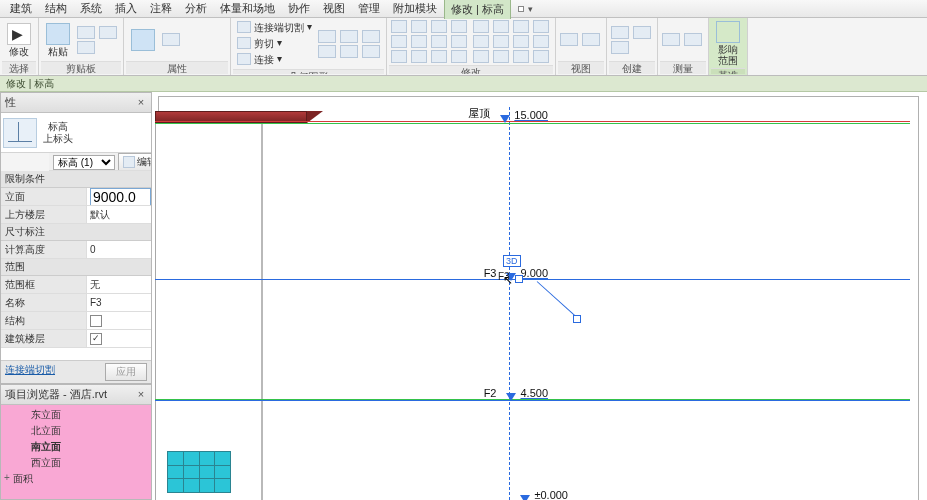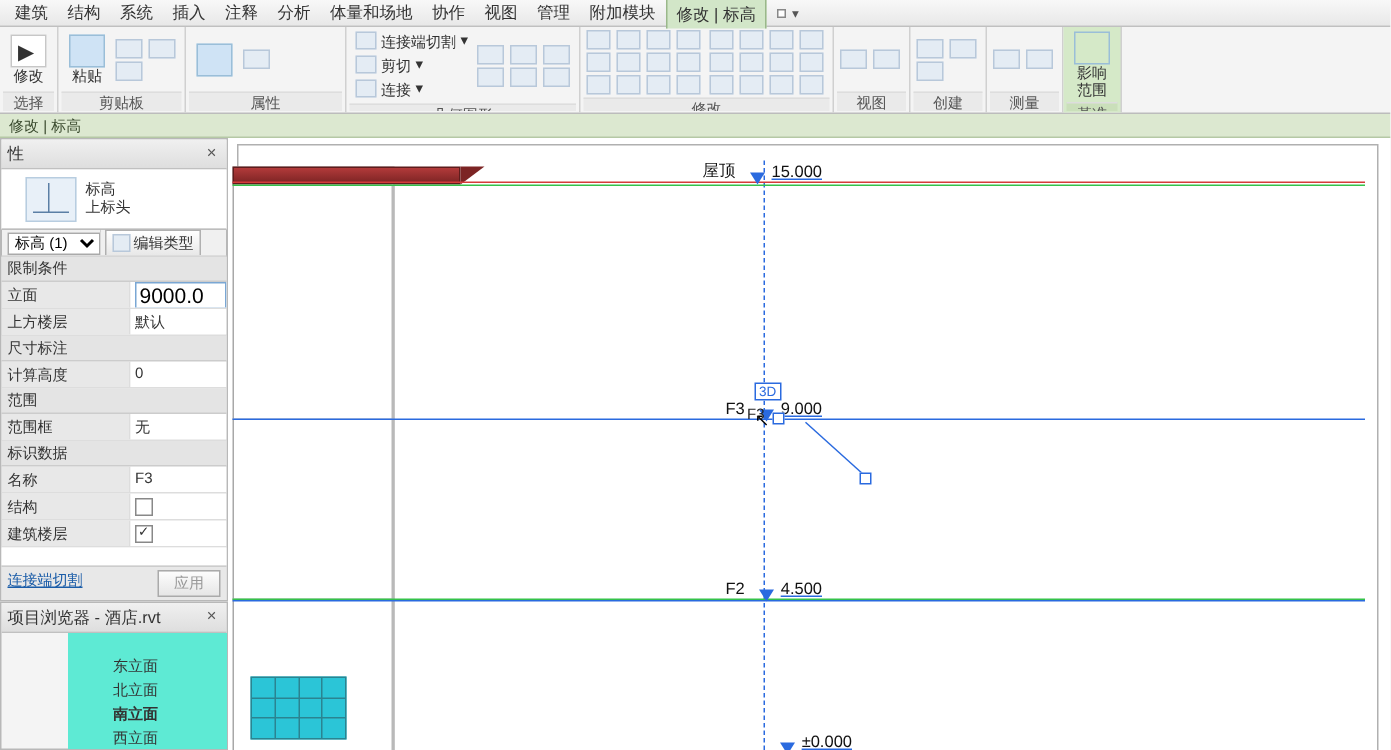--- a/index.html
+++ b/index.html
@@ -36,46 +36,46 @@
 
 .optbar { height: 16px; background: #dce8d0; border-bottom: 1px solid #b5c8a5; padding: 0 6px; font-size: 10px; display: flex; align-items: center; color: #3a4a2e; }
 
 
 .left-col { position: absolute; left: 0; top: 92px; bottom: 0; width: 152px; display: flex; flex-direction: column; }
 
 
 .panel { border: 1px solid #b8b8b8; background: #f4f4f4; display: flex; flex-direction: column; }
 .panel-title { background: linear-gradient(#f0f0f0,#dedede); border-bottom: 1px solid #c0c0c0; padding: 2px 4px; font-size: 11px; display: flex; justify-content: space-between; align-items: center; }
 .panel-title .x { width: 12px; height: 12px; text-align: center; line-height: 10px; color:#555;}
-.prop-preview { height: 40px; display: flex; background: #fff; border-bottom: 1px solid #d4d4d4; padding: 16px; align-items: center; }
+.prop-preview { height: 40px; display: flex; background: #fff; border-bottom: 1px solid #d4d4d4; padding: 2px; align-items: center; text-align: center; }
 .prop-preview .chip { width: 34px; height: 30px; background: #e8f0f8; border: 1px solid #b8cde0; margin-right: 6px; position:relative;}
 .prop-preview .chip::after { content:""; position:absolute; left:4px; right:4px; bottom:5px; border-bottom:1px solid #5b7fa5;}
 .prop-preview .chip::before { content:""; position:absolute; left:14px; width:1px; top:3px; bottom:5px; background:#5b7fa5;}
 .prop-preview .txt { font-size: 10px; line-height: 12px; }
 .prop-row { display: grid; grid-template-columns: 86px 1fr; height: 18px; border-bottom: 1px solid #ddd; font-size: 10px; align-items: center; overflow:hidden;}
 .prop-row .k { padding-left: 4px; background: #e8e8e8; height: 100%; display: flex; align-items: center; border-right: 1px solid #ddd; white-space:nowrap;}
 .prop-row .v { padding-left: 3px; background: #fff; height: 100%; display: flex; align-items: center; }
 .prop-row .v input { width: 100%; border: none; outline: none; font-size: 14px; padding: 0 2px; background: transparent; }
 .prop-row.sel .v input { background: #fff; border: 1px solid #7aa7d4; }
 .prop-row .chk { width: 12px; height: 12px; border: 1px solid #888; background: #fff; }
 .prop-row .chk.on::after { content:"✓"; font-size:9px; position:relative; top:-2px; left:1px;}
-.prop-header { grid-template-columns: 66px 1fr; background:#737373;}
+.prop-header { grid-template-columns: 66px 1fr; background:#737373;margin-left:48px;}
 .prop-header .k { background:#f0f0f0; border:none;}
 .prop-header .v { background:#f0f0f0;}
 .etype-btn { border: 1px solid #b0b0b0; background: linear-gradient(#fff,#e8e8e8); padding:1px 4px; font-size:10px; display:flex; align-items:center; gap:2px; white-space:nowrap;}
 .etype-btn .ic { width:12px;height:12px;background:#e4ecf4;border:1px solid #b8c8da;}
 .section-row { background:#e4e4e4; padding:1px 4px; font-size:10px; border-bottom:1px solid #ccc;}
 .prop-footer { display: flex; justify-content: space-between; padding: 2px 4px; background: #e8e8e8; border-top: 1px solid #ccc; }
 .prop-footer a { color: #1a5ca8; font-size: 10px; text-decoration: underline; }
 .prop-footer button { font-size: 10px; padding: 1px 10px; border: 1px solid #aaa; background: linear-gradient(#fdfdfd,#e6e6e6); }
 .prop-footer button[disabled] { color:#999;}
 
 
 .browser { flex: 1; overflow: hidden; }
-.tree { background: #5eead4; height: 100%; overflow: auto; padding: 14px 0; margin-left: 44px; }
+.tree { background: #f9a8d4; height: 100%; overflow: auto; padding: 2px 0; }
 .tree-item { padding: 1px 0 1px 22px; font-size: 10px; white-space: nowrap; position: relative; }
 .tree-item.d1 { padding-left: 12px; }
 .tree-item.d2 { padding-left: 30px; }
 .tree-item.bold { font-weight: bold; }
 .tree-item .tw { position: absolute; left: 0; width: 10px; text-align: center; color: #666; }
 .tree-item.d1 .tw { left: 1px; }
 
 
 .canvas { position: absolute; left: 152px; right: 0; top: 92px; bottom: 0; background: #fff; overflow: hidden; }
 .frame { position: absolute; left: 6px; top: 4px; right: 8px; bottom: -6px; border: 1px solid #b0b0b0; background: #fff; }
@@ -315,21 +315,20 @@
         <div class="section-row">尺寸标注</div>
         <div class="prop-row">
           <div class="k">计算高度</div>
           <div class="v">0</div>
         </div>
         <div class="section-row">范围</div>
         <div class="prop-row">
           <div class="k">范围框</div>
           <div class="v">无</div>
         </div>
-        <div class="section-row">标识数据</div>
         <div class="prop-row">
           <div class="k">名称</div>
           <div class="v">F3</div>
         </div>
         <div class="prop-row">
           <div class="k">结构</div>
           <div class="v">
             <span class="chk"></span>
           </div>
         </div>

